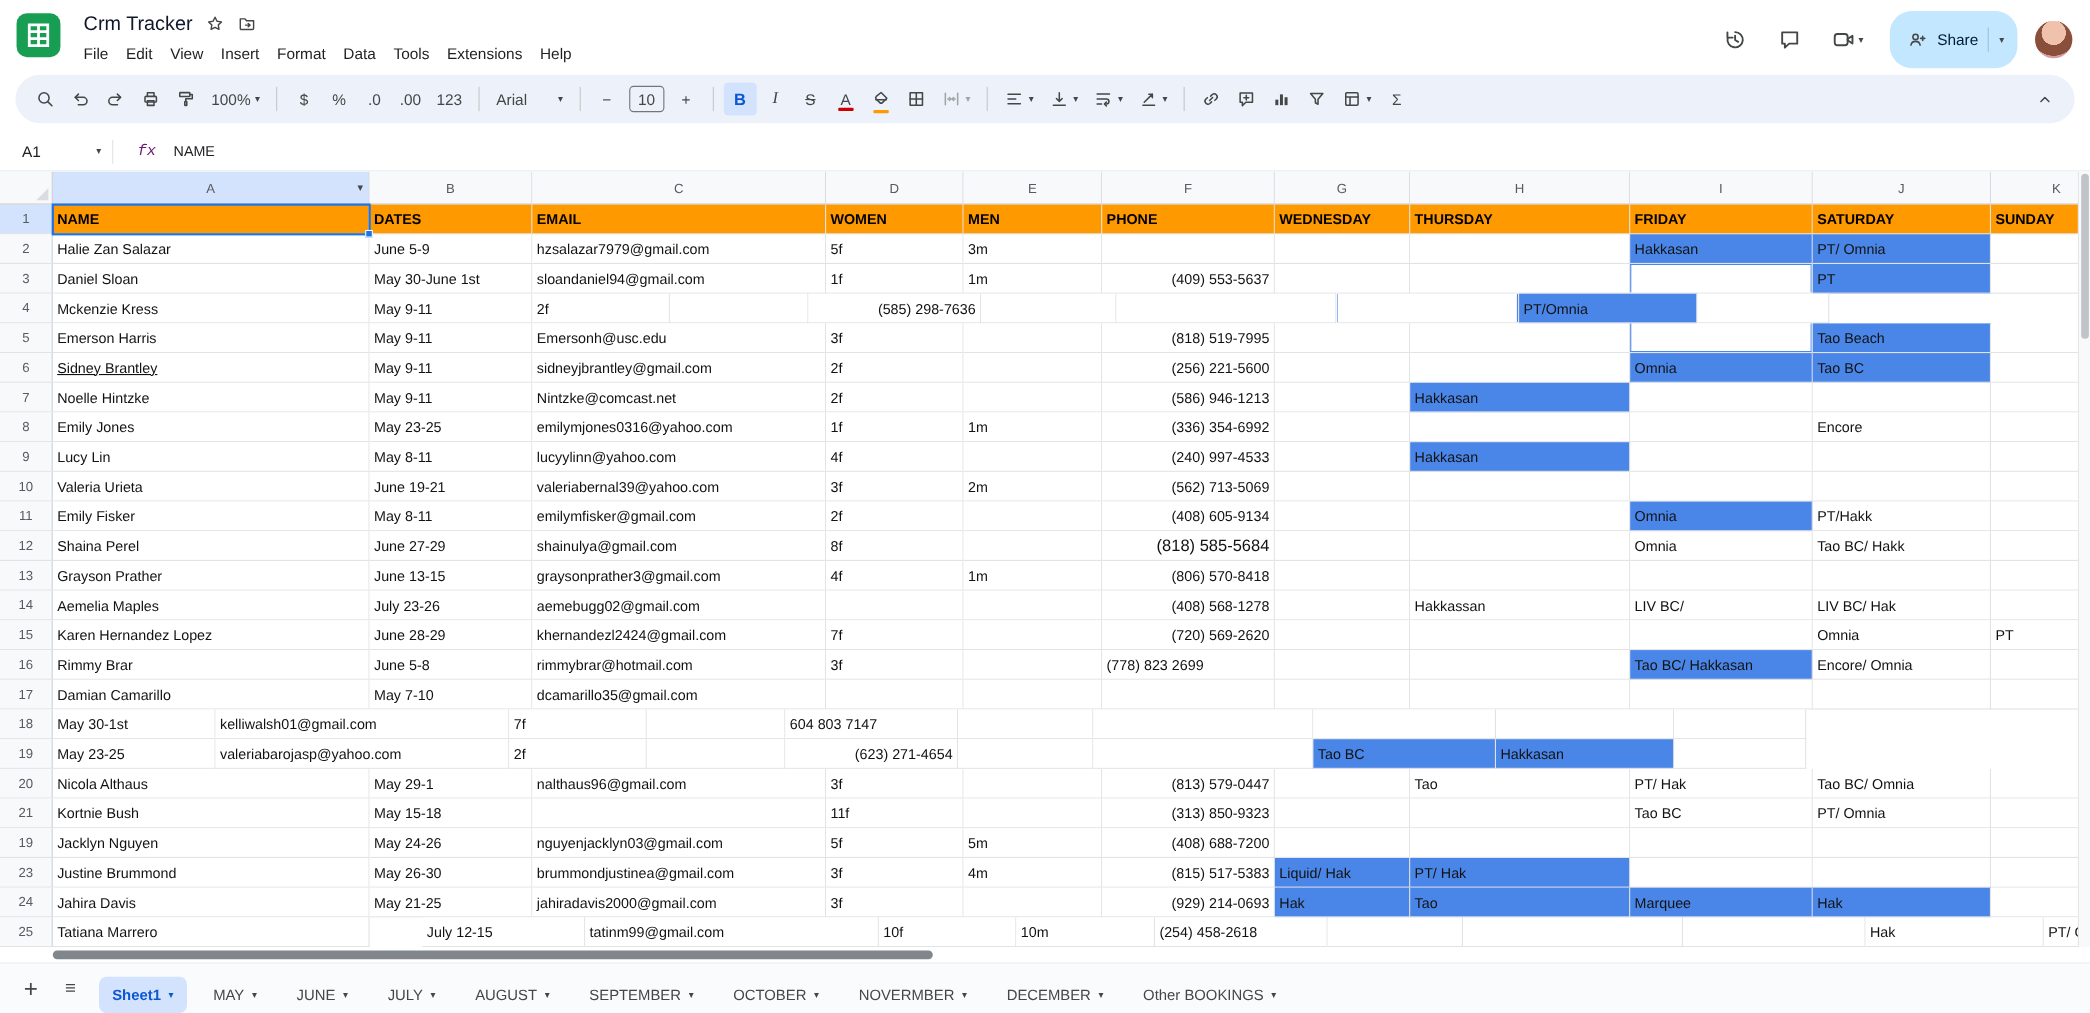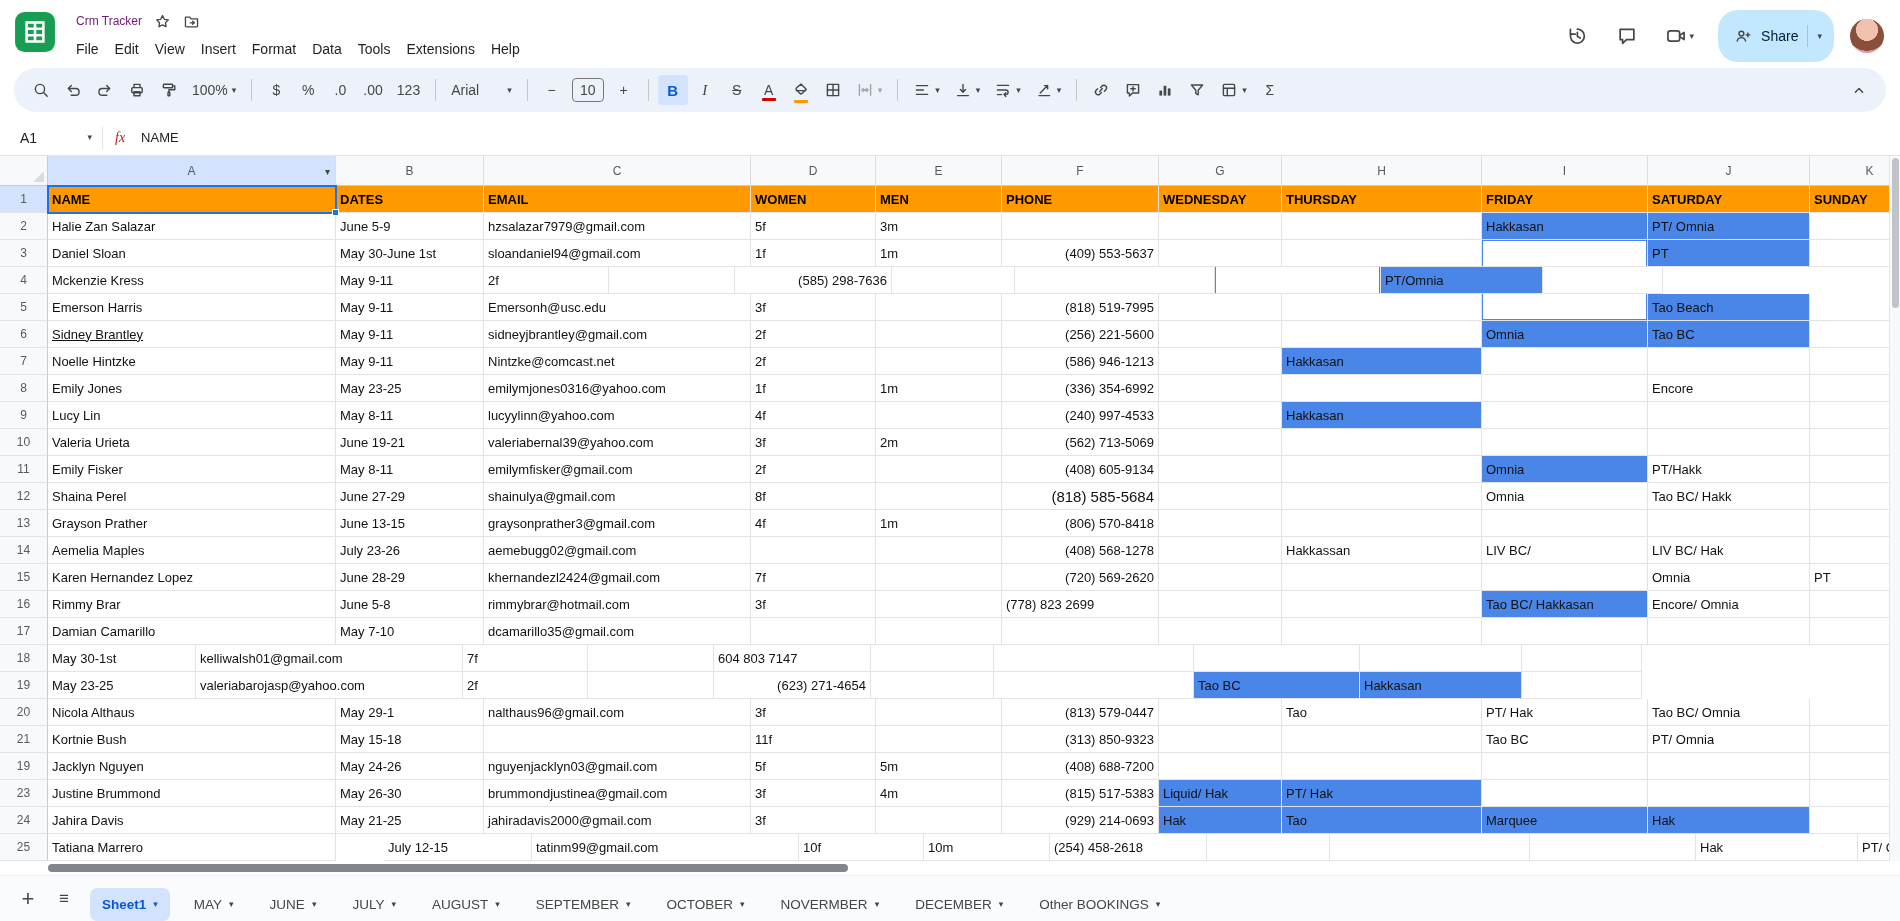--- a/index.html
+++ b/index.html
@@ -5,21 +5,21 @@
   *{margin:0;padding:0;box-sizing:border-box}
   html,body{width:1900px;height:921px;overflow:hidden;background:#fff;color:#202124;
     font-family:"Liberation Sans","DejaVu Sans",sans-serif}
   .app{position:relative;width:1900px;height:921px;display:flex;flex-direction:column}
 
   
   .topbar{height:64px;flex:0 0 auto;display:flex;align-items:flex-start;padding:8px 16px 0 14px;background:#fff}
   .logo{width:42px;height:42px;margin:3px 10px 0 0;cursor:pointer;flex:0 0 auto}
   .title-block{flex:1 1 auto;min-width:0;padding-left:10px}
   .title-row{display:flex;align-items:center;gap:12px;height:26px}
-  .doc-title{font-size:12px;color:#701a75;white-space:nowrap}
+  .doc-title{font-size:18px;color:#0f172a;white-space:nowrap}
   .ticon{color:#444746;display:inline-flex;cursor:pointer}
   .menubar{display:flex;height:30px;align-items:center;margin-left:-8px}
   .menu-item{font-size:14px;color:#1f1f1f;background:none;border:none;padding:3px 8px;border-radius:6px;cursor:pointer;font-family:inherit}
   .top-actions{display:flex;align-items:center;gap:10px;margin-left:auto;padding-top:2px}
   .action-icon{width:40px;height:40px;border-radius:50%;display:flex;align-items:center;justify-content:center;color:#444746;cursor:pointer}
   .cam{width:auto;padding:0 8px;gap:3px}
   .share{display:flex;align-items:center;gap:9px;height:52px;padding:0 12px 0 16px;border:none;border-radius:20px;
     background:var(--share-bg,#c2e7ff);color:var(--share-text,#001d35);font-size:14px;font-weight:500;font-family:inherit;cursor:pointer;margin:0 6px}
   .share-sep{width:1px;height:22px;background:rgba(0,29,53,.18)}
   .avatar{width:34px;height:34px;border-radius:50%;cursor:pointer;
@@ -43,21 +43,21 @@
   .tbtn.style-strike .tlabel{text-decoration:line-through}
   .tbtn.stack{flex-direction:column;gap:1px;padding-top:3px}
   .swatchbar{width:14px;height:3px;border-radius:1px;display:block}
   .tdiv{width:1px;height:22px;background:#c4c7c5;margin:0 7px;flex:0 0 auto}
   .tspace{flex:1 1 auto}
 
   
   .formula-bar{height:36px;flex:0 0 auto;display:flex;align-items:center;background:#fff;border-bottom:1px solid #e1e3e6;padding-left:14px}
   .namebox{width:88px;display:flex;align-items:center;justify-content:space-between;padding:0 10px 0 6px;font-size:14px;color:#202124;cursor:pointer}
   .nb-sep{width:1px;height:22px;background:#e1e3e6;margin-right:12px}
-  .fx{font-family:Liberation Serif, serif;font-style:italic;color:#b91c1c;font-size:14px;margin:0 16px 0 0}
+  .fx{font-family:Liberation Mono, monospace;font-style:italic;color:#701a75;font-size:14px;margin:0 16px 0 10px}
   .formula-value{font-size:13px;color:#202124;flex:1 1 auto}
 
   
   .grid{position:relative;flex:0 0 auto;height:705px;overflow:hidden;background:#fff}
   .ghead{display:flex;height:30px}
   .corner{width:48px;flex:0 0 auto;background:#f8f9fa;border-right:1px solid #c7cace;border-bottom:1px solid #c7cace;position:relative;cursor:pointer}
   .corner:after{content:"";position:absolute;right:3px;bottom:3px;border-left:11px solid transparent;border-bottom:11px solid #d9dce0}
   .colh{flex:0 0 auto;display:flex;align-items:center;justify-content:center;font-size:12px;color:#575b5f;background:#f8f9fa;
     border-right:1px solid #dadce0;border-bottom:1px solid #c7cace;position:relative;cursor:pointer}
   .colh.sel{background:var(--active-header,#d3e3fd)}

